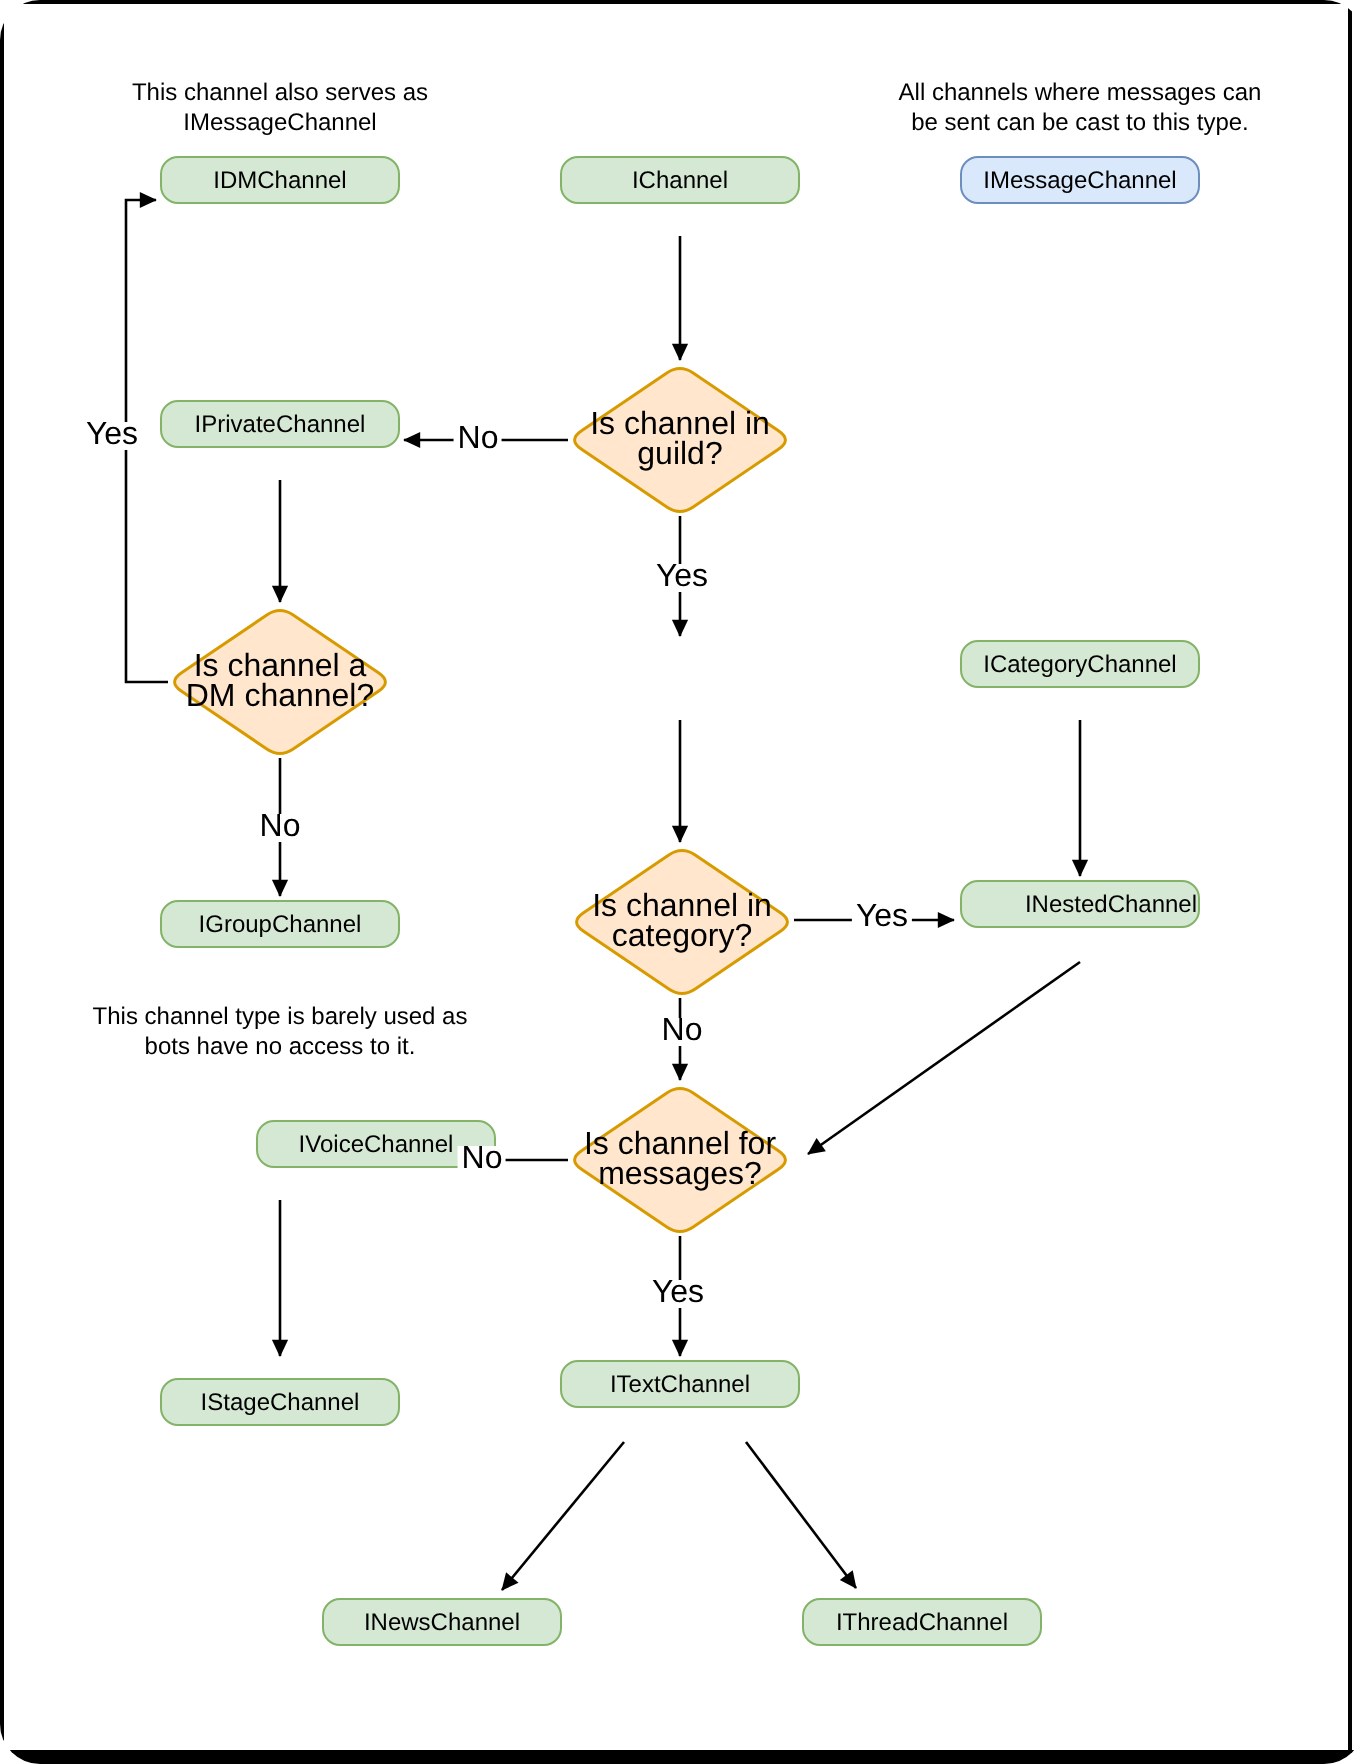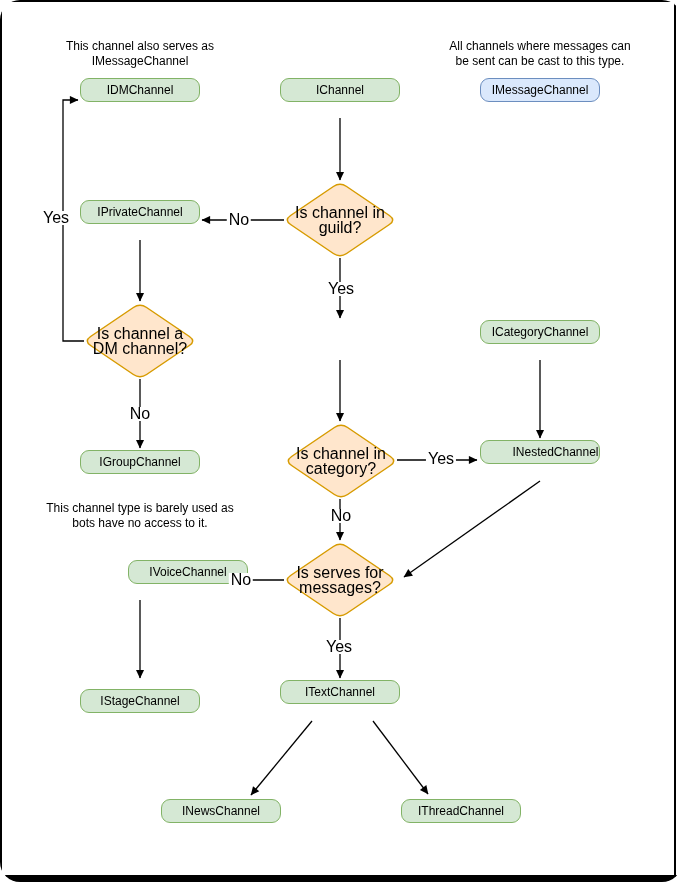--- a/index.html
+++ b/index.html
@@ -85,21 +85,21 @@
   <div class="node green" style="left:280px; top:680px;">ITextChannel</div>
   <div class="node green" style="left:161px; top:799px;">INewsChannel</div>
   <div class="node green" style="left:401px; top:799px;text-align:center;">IThreadChannel</div>
 
   <div class="decision-text" style="left:284px; top:182px; width:112px; height:76px;">Is channel in
 guild?</div>
   <div class="decision-text" style="left:84px; top:303px; width:112px; height:76px;">Is channel a
 DM channel?</div>
   <div class="decision-text" style="left:285px; top:423px; width:112px; height:76px;">Is channel in
 category?</div>
-  <div class="decision-text" style="left:284px; top:542px; width:112px; height:76px;">Is serves for
+  <div class="decision-text" style="left:284px; top:542px; width:112px; height:76px;">Is channel for
 messages?</div>
 
   <span class="edge-label" style="left:56px;  top:218px;">Yes</span>
   <span class="edge-label" style="left:239px; top:220px;">No</span>
   <span class="edge-label" style="left:341px; top:289px;">Yes</span>
   <span class="edge-label" style="left:140px; top:414px;">No</span>
   <span class="edge-label" style="left:441px; top:459px;">Yes</span>
   <span class="edge-label" style="left:341px; top:516px;">No</span>
   <span class="edge-label" style="left:241px; top:580px;">No</span>
   <span class="edge-label" style="left:339px; top:647px;">Yes</span>

